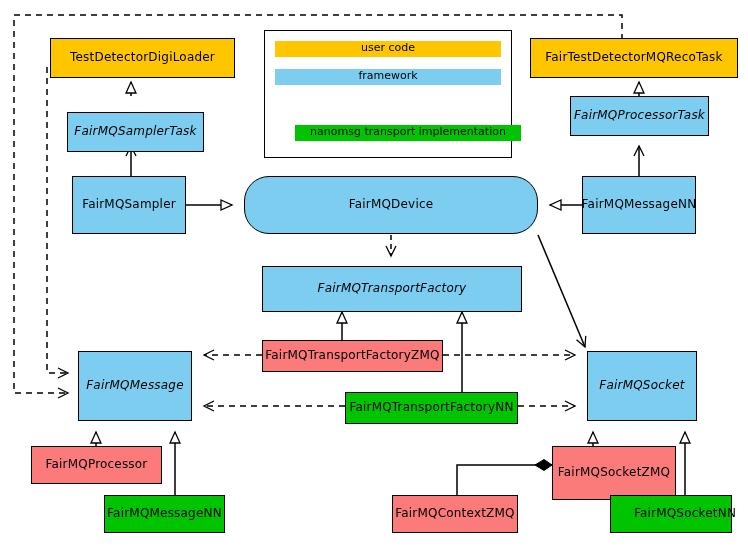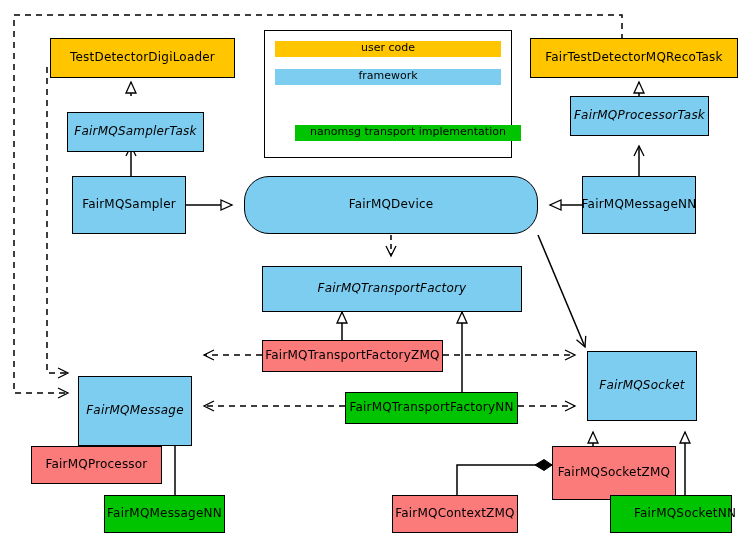--- a/index.html
+++ b/index.html
@@ -148,21 +148,21 @@
   </div>
 
   <div class="node c-zmq" style="left:262px;top:340px;width:181px;height:32px;">
     <span>FairMQTransportFactoryZMQ</span>
   </div>
 
   <div class="node c-nn" style="left:345px;top:392px;width:173px;height:32px;">
     <span>FairMQTransportFactoryNN</span>
   </div>
 
-  <div class="node c-framework abstract" style="left:78px;top:351px;width:114px;height:70px;margin-top:25px;">
+  <div class="node c-framework abstract" style="left:78px;top:351px;width:114px;height:70px;">
     <span>FairMQMessage</span>
   </div>
 
   <div class="node c-framework abstract" style="left:587px;top:351px;width:110px;height:70px;">
     <span>FairMQSocket</span>
   </div>
 
   <div class="node c-zmq" style="left:31px;top:446px;width:131px;height:38px;">
     <span>FairMQProcessor</span>
   </div>

